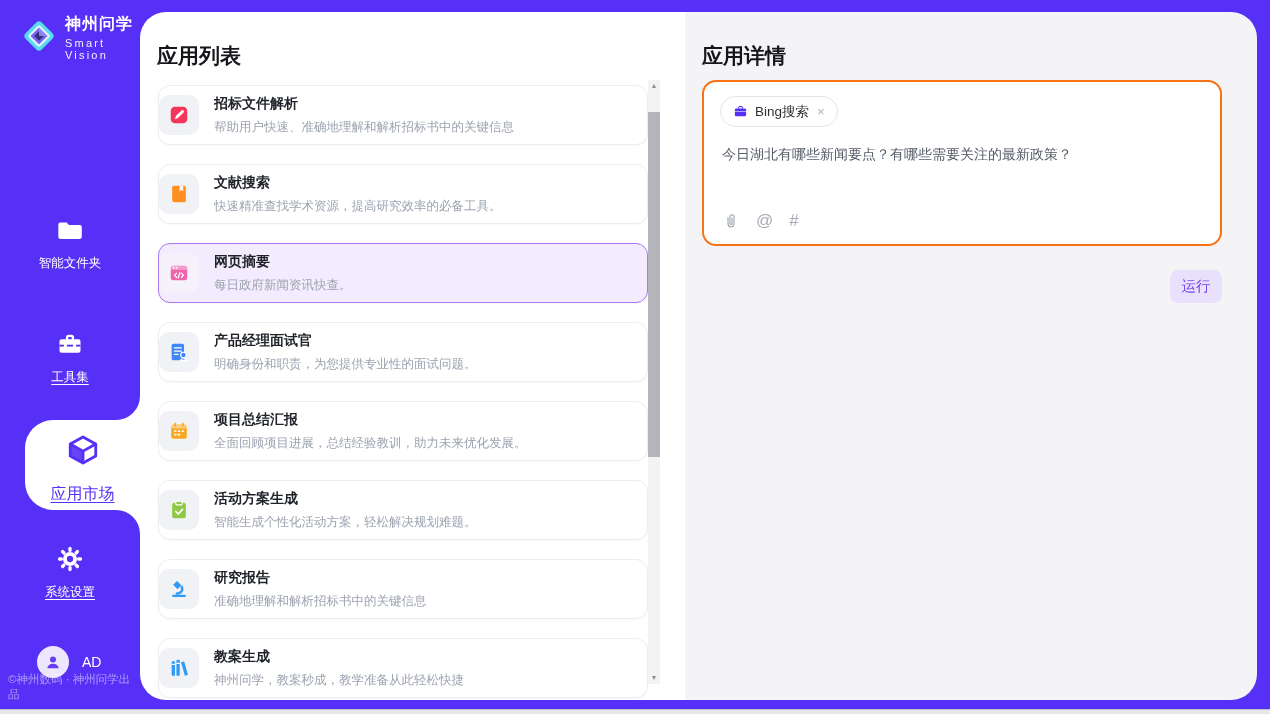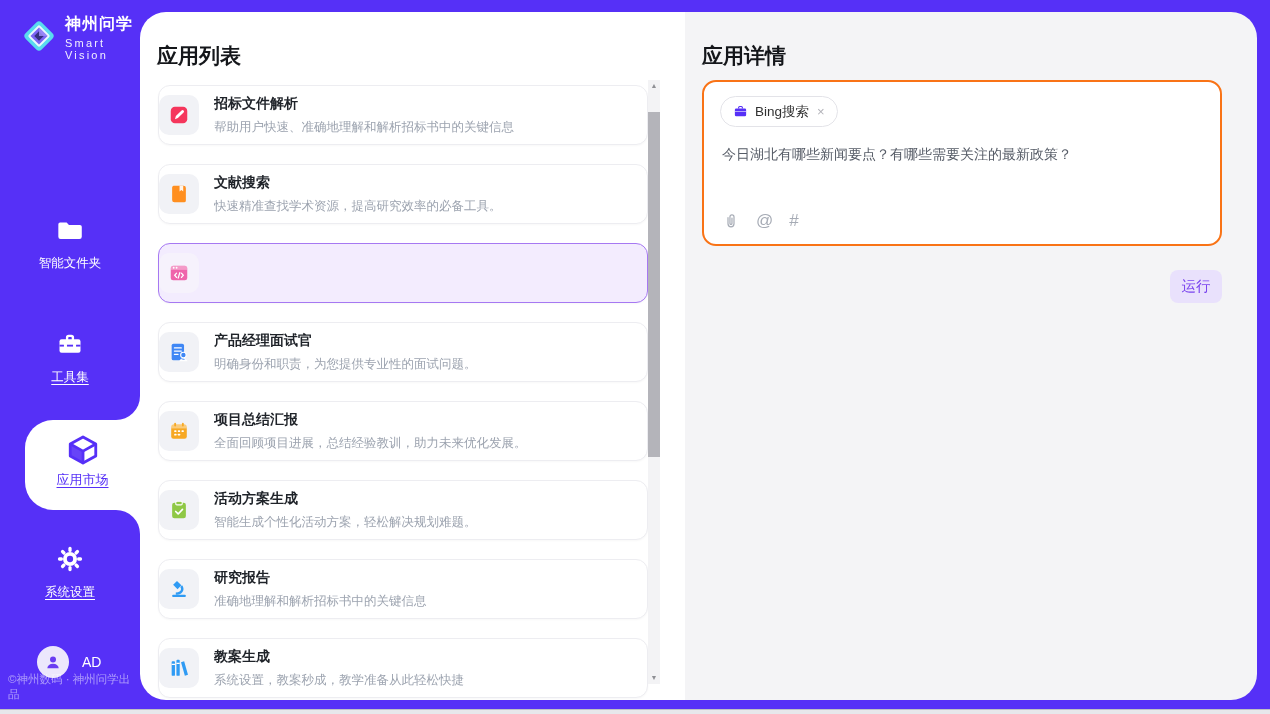--- a/index.html
+++ b/index.html
@@ -21,21 +21,21 @@
 
   .nav-chat   { top:112px; }
   .nav-folder { top:216px; }
   .nav-tools  { top:330px; }
   .nav-gear   { top:545px; }
 
   
   .bump { position:absolute; left:25px; top:420px; width:115px; height:90px;
           background:#fff; border-radius:28px 0 0 28px; text-align:center; cursor:pointer; }
   .bump .ni-icon { display:inline-block; margin-top:13px; height:34px; }
-  .bump .ni-label { display:block; margin-top:0; color:#5630F7; font-size:13px;
+  .bump .ni-label { display:block; margin-top:13px; color:#5630F7; font-size:16px;
                     text-decoration:underline; text-underline-offset:3px; }
   .notch { position:absolute; left:116px; width:24px; height:24px; background:#fff; }
   .notch::after { content:''; position:absolute; inset:0; background:#5630F7; }
   .notch-top { top:396px; } .notch-top::after { border-bottom-right-radius:24px; }
   .notch-bot { top:510px; } .notch-bot::after { border-top-right-radius:24px; }
 
   .user-row { position:absolute; left:37px; top:646px; display:flex; align-items:center; cursor:pointer; }
   .avatar { width:32px; height:32px; border-radius:50%; background:#ece7fc;
             display:flex; align-items:center; justify-content:center; }
   .user-name { margin-left:13px; color:#fff; font-size:14px; }
@@ -216,20 +216,24 @@
       <div class="card selected">
         <span class="app-icon" style="color: rgb(239, 100, 171);">
           <svg width="22" height="22" viewBox="0 0 24 24">
               <rect x="3" y="4" width="18" height="16" rx="2.6" fill="currentColor"></rect>
               <rect x="3" y="4" width="18" height="4.6" fill="#fff" opacity=".35"></rect>
               <circle r="1" cx="6.2" cy="6.3" fill="#fff"></circle>
               <circle r="1" cx="9.4" cy="6.3" fill="#fff"></circle>
               <path stroke="#fff" stroke-width="1.4" fill="none" stroke-linecap="round" d="M9.3 12.2l-2 2.3 2 2.3M14.7 12.2l2 2.3-2 2.3M12.9 11.6l-1.8 6"></path>
             </svg>
         </span>
+        <span class="card-text">
+          <div class="card-name">网页摘要</div>
+          <div class="card-desc">每日政府新闻资讯快查。</div>
+        </span>
       </div>
 
       <div class="card">
         <span class="app-icon" style="color: rgb(63, 135, 245);">
           <svg width="22" height="22" viewBox="0 0 24 24">
               <rect x="4" y="3" width="13.5" height="18" rx="2" fill="currentColor"></rect>
               <path stroke="#fff" stroke-width="1.4" stroke-linecap="round" d="M7 7.5h7.5M7 11h7.5M7 14.5h4"></path>
               <circle cx="16.8" cy="15.2" r="3" fill="currentColor" stroke="#fff" stroke-width="1.2"></circle>
               <path d="M13.2 21.4a3.8 3.1 0 0 1 7.2 0z" fill="currentColor" stroke="#fff" stroke-width="1.2"></path>
             </svg>
@@ -298,21 +302,21 @@
               <g fill="currentColor">
                 <rect x="4" y="4.5" width="3.6" height="16" rx="1"></rect>
                 <rect x="9.2" y="3" width="3.6" height="17.5" rx="1"></rect>
                 <path d="M14.2 5.6l3.4-1 4.2 14.8-3.4 1z"></path>
               </g>
               <path stroke="#fff" stroke-width="1.2" d="M4 8h3.6M9.2 7h3.6"></path>
             </svg>
         </span>
         <span class="card-text">
           <div class="card-name">教案生成</div>
-          <div class="card-desc">系统设置，教案秒成，教学准备从此轻松快捷</div>
+          <div class="card-desc">神州问学，教案秒成，教学准备从此轻松快捷</div>
         </span>
       </div>
 
     </div>
 
     <div class="sb-track">
       <div class="sb-arrow sb-up">▲</div>
       <div class="sb-thumb"></div>
       <div class="sb-arrow sb-down">▼</div>
     </div>

